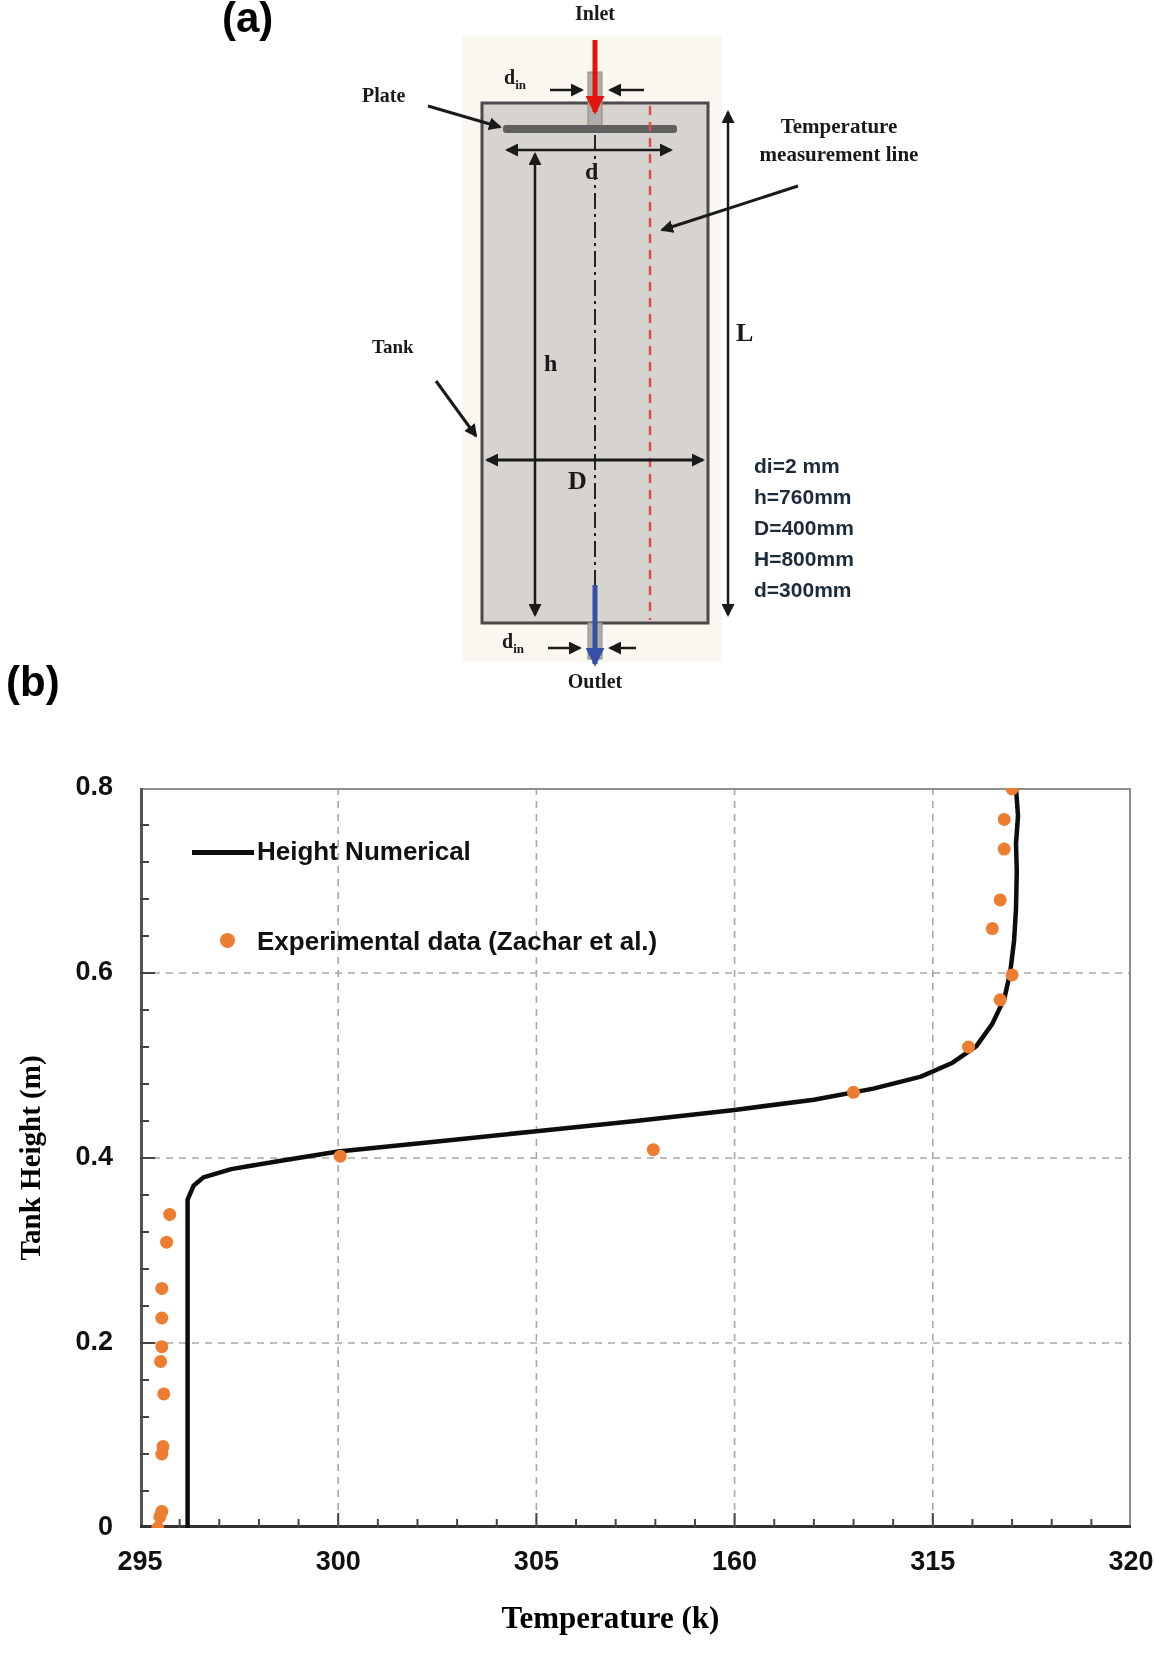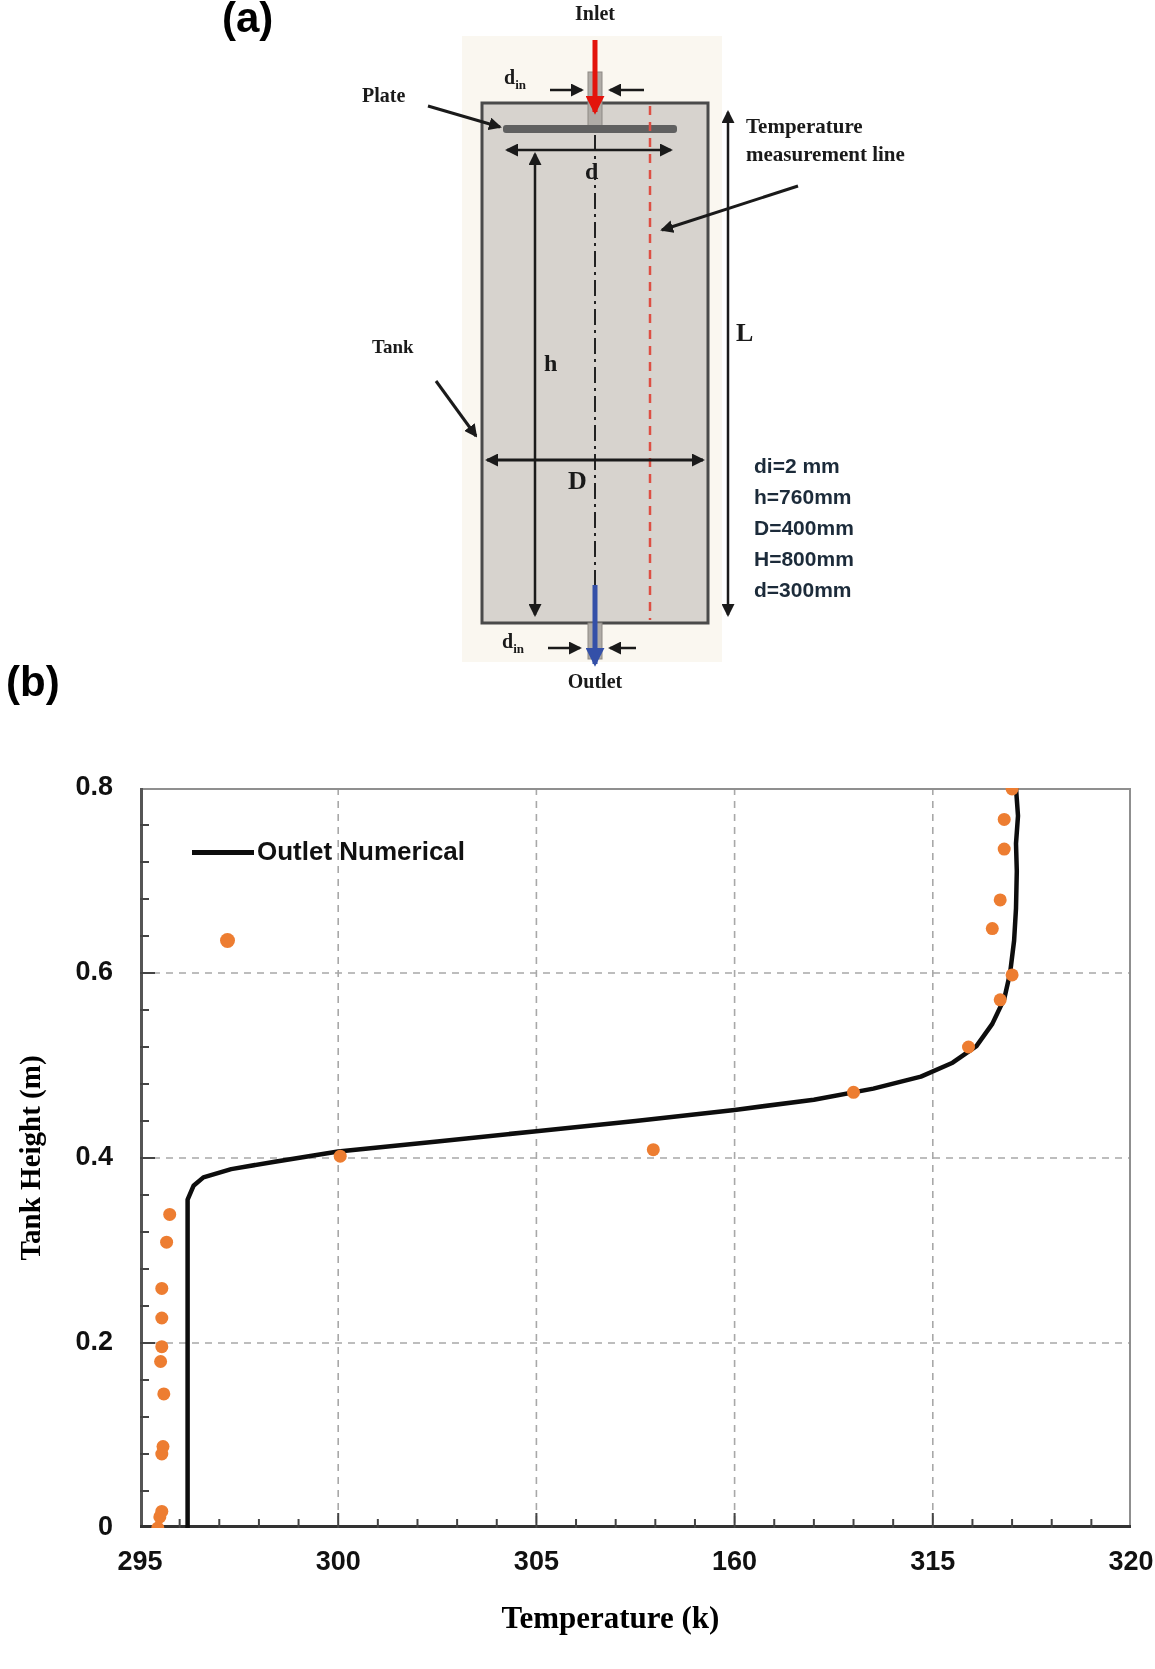--- a/index.html
+++ b/index.html
@@ -76,21 +76,21 @@
     <line x1="436" y1="381" x2="476" y2="436" stroke="#1a1a1a" stroke-width="3" marker-end="url(#mB)"></line>
     <line x1="798" y1="186" x2="662" y2="230" stroke="#1a1a1a" stroke-width="3" marker-end="url(#mB)"></line>
   </svg>
 
   <div class="abs serif diag-label" style="left:560px;top:2px;width:70px;text-align:center;">Inlet</div>
 
   <div class="abs serif" style="left:504px;top:66px;font-size:20px;"><span>d</span><sub class="insub">in</sub></div>
 
   <div class="abs serif diag-label" style="left:362px;top:84px;">Plate</div>
 
-  <div class="abs serif" style="left:730px;top:112px;width:218px;text-align:left;font-size:21px;line-height:28px;padding-left:16px;">
+  <div class="abs serif" style="left:730px;top:112px;width:218px;text-align:center;font-size:21px;line-height:28px;">
     <div>Temperature</div>
     <div>measurement line</div>
   </div>
 
   <div class="abs serif" style="left:585px;top:158px;font-size:24px;">d</div>
 
   <div class="abs serif diag-label" style="left:372px;top:336px;font-size:19px;">Tank</div>
 
   <div class="abs serif" style="left:544px;top:350px;font-size:24px;">h</div>
 
@@ -188,22 +188,23 @@
         <circle cx="872.1" cy="186.9" r="6.5" fill="#ed7d31"></circle>
         <circle cx="852.3" cy="140.6" r="6.5" fill="#ed7d31"></circle>
         <circle cx="860.2" cy="111.9" r="6.5" fill="#ed7d31"></circle>
         <circle cx="864.2" cy="61.1" r="6.5" fill="#ed7d31"></circle>
         <circle cx="864.2" cy="31.4" r="6.5" fill="#ed7d31"></circle>
         <circle cx="872.1" cy="0.9" r="6.5" fill="#ed7d31"></circle>
       </svg>
   </div>
 
   <div class="legend-line" style="left:192px;top:850px;"></div>
-  <div class="abs legend-text" style="left:257px;top:836px;">Outlet Numerical</div>
+  <div class="abs legend-text" style="left:257px;top:836px;">Height Numerical</div>
   <div class="legend-dot" style="left:220px;top:933px;background:#ed7d31;"></div>
+  <div class="abs legend-text" style="left:257px;top:926px;">Experimental data (Zachar et al.)</div>
 
   <div id="y-ticks">
       <div class="tick-label-y" style="top: 771px;">0.8</div>
       <div class="tick-label-y" style="top: 956px;">0.6</div>
       <div class="tick-label-y" style="top: 1141px;">0.4</div>
       <div class="tick-label-y" style="top: 1326px;">0.2</div>
       <div class="tick-label-y" style="top: 1511px;">0</div>
     </div>
   <div id="x-ticks">
       <div class="tick-label-x" style="left: 95px; top: 1546px; text-align: center;">295</div>

